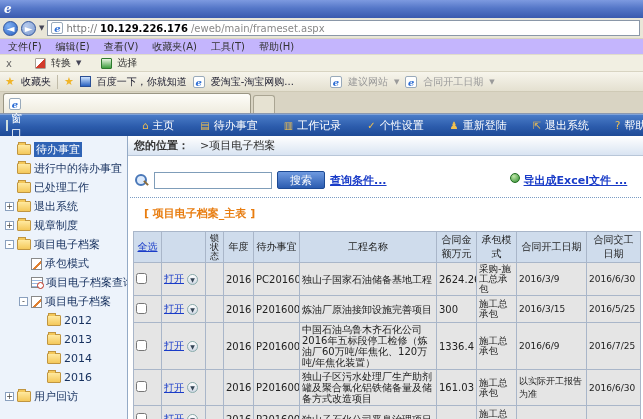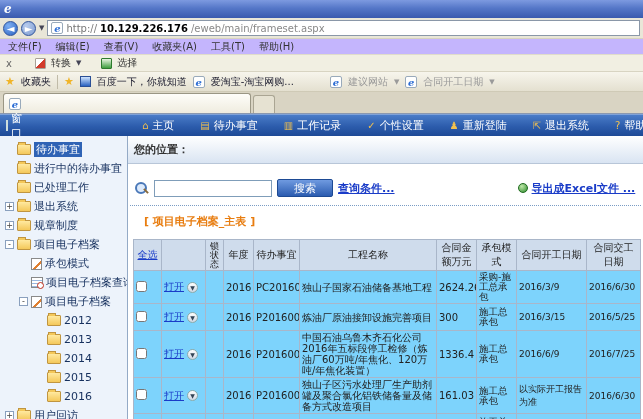--- a/index.html
+++ b/index.html
@@ -43,39 +43,39 @@
   .expander { width:9px; height:9px; border:1px solid #8aa0be; background:#fff; font-size:8px; line-height:7px; text-align:center; color:#444; flex:none; }
   .exp-space { width:9px; flex:none; }
   .folder { width:14px; height:11px; background:linear-gradient(180deg,#ffe9a0,#f4c85a); border:1px solid #c09540; border-radius:1px; position:relative; flex:none; }
   .folder::before { content:""; position:absolute; top:-3px; left:0; width:6px; height:2px; background:#f4c85a; border:1px solid #c09540; border-bottom:none; }
   .doc-ic { width:11px; height:12px; background:linear-gradient(135deg,#fff 55%,#e08030 55% 70%,#fff 70%); border:1px solid #8a8a8a; flex:none; }
   .query-ic { width:12px; height:11px; background:repeating-linear-gradient(180deg,#fff 0 2px,#9ab8e0 2px 3px); border:1px solid #888; position:relative; flex:none; }
   .query-ic::after { content:""; position:absolute; right:-2px; bottom:-2px; width:5px; height:5px; border:1px solid #c03020; border-radius:50%; background:#fff; }
   .sel { background:#2f63b5; color:#fff; padding:0 2px; }
   .lvl0 { padding-left:3px; } .lvl1 { padding-left:17px; } .lvl2 { padding-left:33px; }
   .content { flex:1; background:#fff; display:flex; flex-direction:column; overflow:hidden; }
-  .breadcrumb { height:28px; background:linear-gradient(180deg,#ffffff,#d9e4f2); border-bottom:1px solid #b8c6d8; display:flex; align-items:center; padding:0 6px; color:#333; font-size:11px; gap:11px; flex:none; }
+  .breadcrumb { height:20px; background:linear-gradient(180deg,#ffffff,#d9e4f2); border-bottom:1px solid #b8c6d8; display:flex; align-items:center; padding:0 6px; color:#333; font-size:11px; gap:11px; flex:none; }
   .bc-prefix { font-weight:bold; }
   .search-row { display:flex; align-items:center; gap:5px; margin:15px 6px 0 6px; flex:none; }
   .mag { width:15px; height:15px; position:relative; flex:none; }
   .mag::before { content:""; position:absolute; left:1px; top:1px; width:8px; height:8px; border:2px solid #4a78b8; border-radius:50%; background:#dceafc; }
   .mag::after { content:""; position:absolute; left:9px; top:9px; width:6px; height:2px; background:#8a6a3a; transform:rotate(45deg); }
   .search-input { width:118px; height:17px; border:1px solid #7f9db9; font-size:11px; padding:0 2px; }
-  .btn-search { width:56px; height:18px; background:linear-gradient(180deg,#6f9ae0,#2b5cb0); color:#fff; border:1px solid #1d4a94; font-size:11px; border-radius:2px; cursor:pointer; line-height:14px; }
+  .btn-search { width:48px; height:18px; background:linear-gradient(180deg,#6f9ae0,#2b5cb0); color:#fff; border:1px solid #1d4a94; font-size:11px; border-radius:2px; cursor:pointer; line-height:14px; }
   .link { color:#1a3cc8; text-decoration:underline; cursor:pointer; font-size:11px; white-space:nowrap;font-weight:bold; }
-  .export-group { display:flex; align-items:center; gap:4px; margin-left:118px; }
+  .export-group { display:flex; gap:4px; margin-left:118px; }
   .orb { width:10px; height:10px; border-radius:50%; background:radial-gradient(circle at 35% 30%,#bfe8a8,#2e8b2e); border:1px solid #1e6b1e; flex:none; }
   .dotted-sep { border-top:1px dotted #7a9cc4; margin:8px 2px 0 2px; flex:none; }
   .table-title { color:#e87d10; font-size:11px; font-weight:bold; margin:8px 0 0 16px; flex:none; }
   .tbl-wrap { margin:10px 0 0 5px; flex:1; overflow:hidden; }
   table.grid { border-collapse:collapse; table-layout:fixed; width:507px; font-size:10px; color:#222; border:1px solid #6f849e; }
   table.grid th, table.grid td { border:1px solid #a9b6c9; padding:1px 2px; text-align:left; vertical-align:middle; overflow:hidden; }
   table.grid thead th { background:#cfdcec; font-weight:normal; text-align:center; height:20px; }
   th.lock-h { font-size:9px; line-height:9px; word-break:break-all; padding:0; }
-  table.grid tbody td { background:#7dd3fc; height:27px; }
+  table.grid tbody td { background:#e5e5e5; height:27px; }
   .selall { color:#1a3cc8; text-decoration:underline; cursor:pointer; }
   .open-cell { white-space:nowrap; }
   .open-link { color:#1a3cc8; text-decoration:underline; cursor:pointer; }
   .open-drop { display:inline-block; width:11px; height:11px; border:1px solid #8aa; border-radius:50%; background:linear-gradient(180deg,#fff,#cfd8e4); font-size:6px; line-height:10px; text-align:center; color:#345; vertical-align:middle; margin-left:3px; cursor:pointer; }
   td.c { text-align:center; }
   td.datecell { font-size:9px; }
   td.namecell { font-size:10px; line-height:11px; }
   td.modecell { font-size:9.5px; line-height:10px; }
   input[type=checkbox] { width:11px; height:11px; }
 </style>
@@ -236,37 +236,33 @@
         <span>2013</span>
       </div>
     <div class="tree-row lvl2">
         <span class="exp-space"></span>
         <span class="folder"></span>
         <span>2014</span>
       </div>
     <div class="tree-row lvl2">
         <span class="exp-space"></span>
         <span class="folder"></span>
-        <span>2015</span>
-      </div>
-    <div class="tree-row lvl2">
-        <span class="exp-space"></span>
-        <span class="folder"></span>
         <span>2016</span>
       </div>
     <div class="tree-row lvl0">
         <span class="expander">+</span>
         <span class="folder"></span>
         <span>用户回访</span>
       </div>
   </div>
 
   <div class="content">
     <div class="breadcrumb">
       <span class="bc-prefix">您的位置：</span>
+      <span>&gt;项目电子档案</span>
     </div>
 
     <div class="search-row">
       <span class="mag"></span>
       <input class="search-input" type="text" style="">
       <button class="btn-search">搜索</button>
       <span class="link">查询条件...</span>
       <span class="export-group">
         <span class="orb"></span>
         <span class="link">导出成Excel文件 ...</span>

